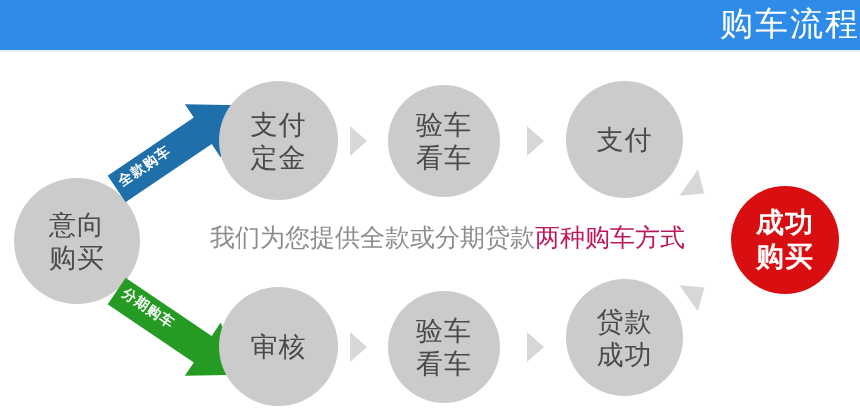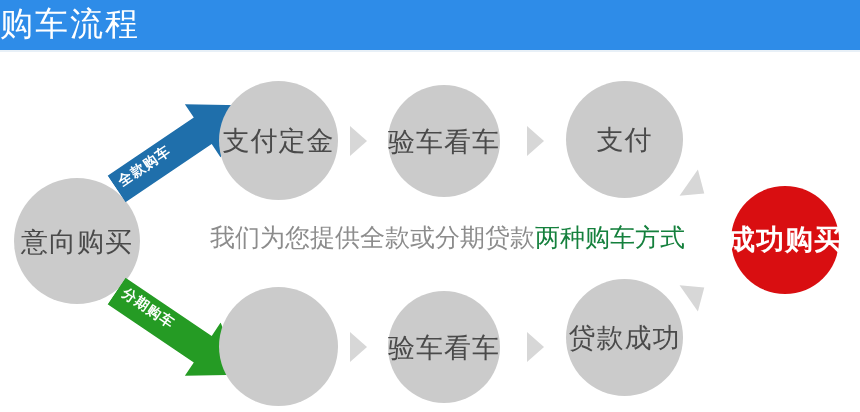--- a/index.html
+++ b/index.html
@@ -29,21 +29,21 @@
     background: #2e8ce8;
     box-sizing: border-box;
   }
   #header-title {
     position: absolute;
     left: 0;
     top: 0;
     width: 860px;
     height: 50px;
     line-height: 48px;
-    text-align: left;
+    text-align: right;
     color: #ffffff;
     font-size: 33px;
     letter-spacing: 2px;
     font-weight: normal;
     font-family: Liberation Serif, serif;
   }
   #header-rule {
     position: absolute;
     left: 0;
     top: 50px;
@@ -52,21 +52,21 @@
     background: #e8f0f7;
   }
 
   
   .node {
     position: absolute;
     border-radius: 50%;
     background: #cbcbcb;
     color: #4a4a4a;
     display: flex;
-    flex-direction: row;
+    flex-direction: column;
     align-items: center;
     justify-content: center;
     text-align: center;
     box-sizing: border-box;
   }
   .node .ln {
     display: block;
     font-size: 27px;
     line-height: 33px;
     letter-spacing: 1px;
@@ -160,21 +160,21 @@
     position: absolute;
     left: 210px;
     top: 221px;
     width: 480px;
     font-size: 25px;
     line-height: 34px;
     color: #8c8c8c;
     white-space: nowrap;
     letter-spacing: 0px;
   }
-  #caption .hl { color: #15803d; }
+  #caption .hl { color: #be185d; }
 </style>
 </head>
 <body>
 
 <div id="page">
 
   <div id="header">
     <div id="header-title">购车流程</div>
   </div>
   <div id="header-rule"></div>
@@ -206,20 +206,21 @@
   <div class="node r1c2">
     <span class="ln">验车</span>
     <span class="ln">看车</span>
   </div>
   <div class="chev c2"></div>
   <div class="node r1c3">
     <span class="ln">支付</span>
   </div>
 
   <div class="node r2c1">
+    <span class="ln">审核</span>
   </div>
   <div class="chev c3"></div>
   <div class="node r2c2">
     <span class="ln">验车</span>
     <span class="ln">看车</span>
   </div>
   <div class="chev c4"></div>
   <div class="node r2c3">
     <span class="ln">贷款</span>
     <span class="ln">成功</span>

